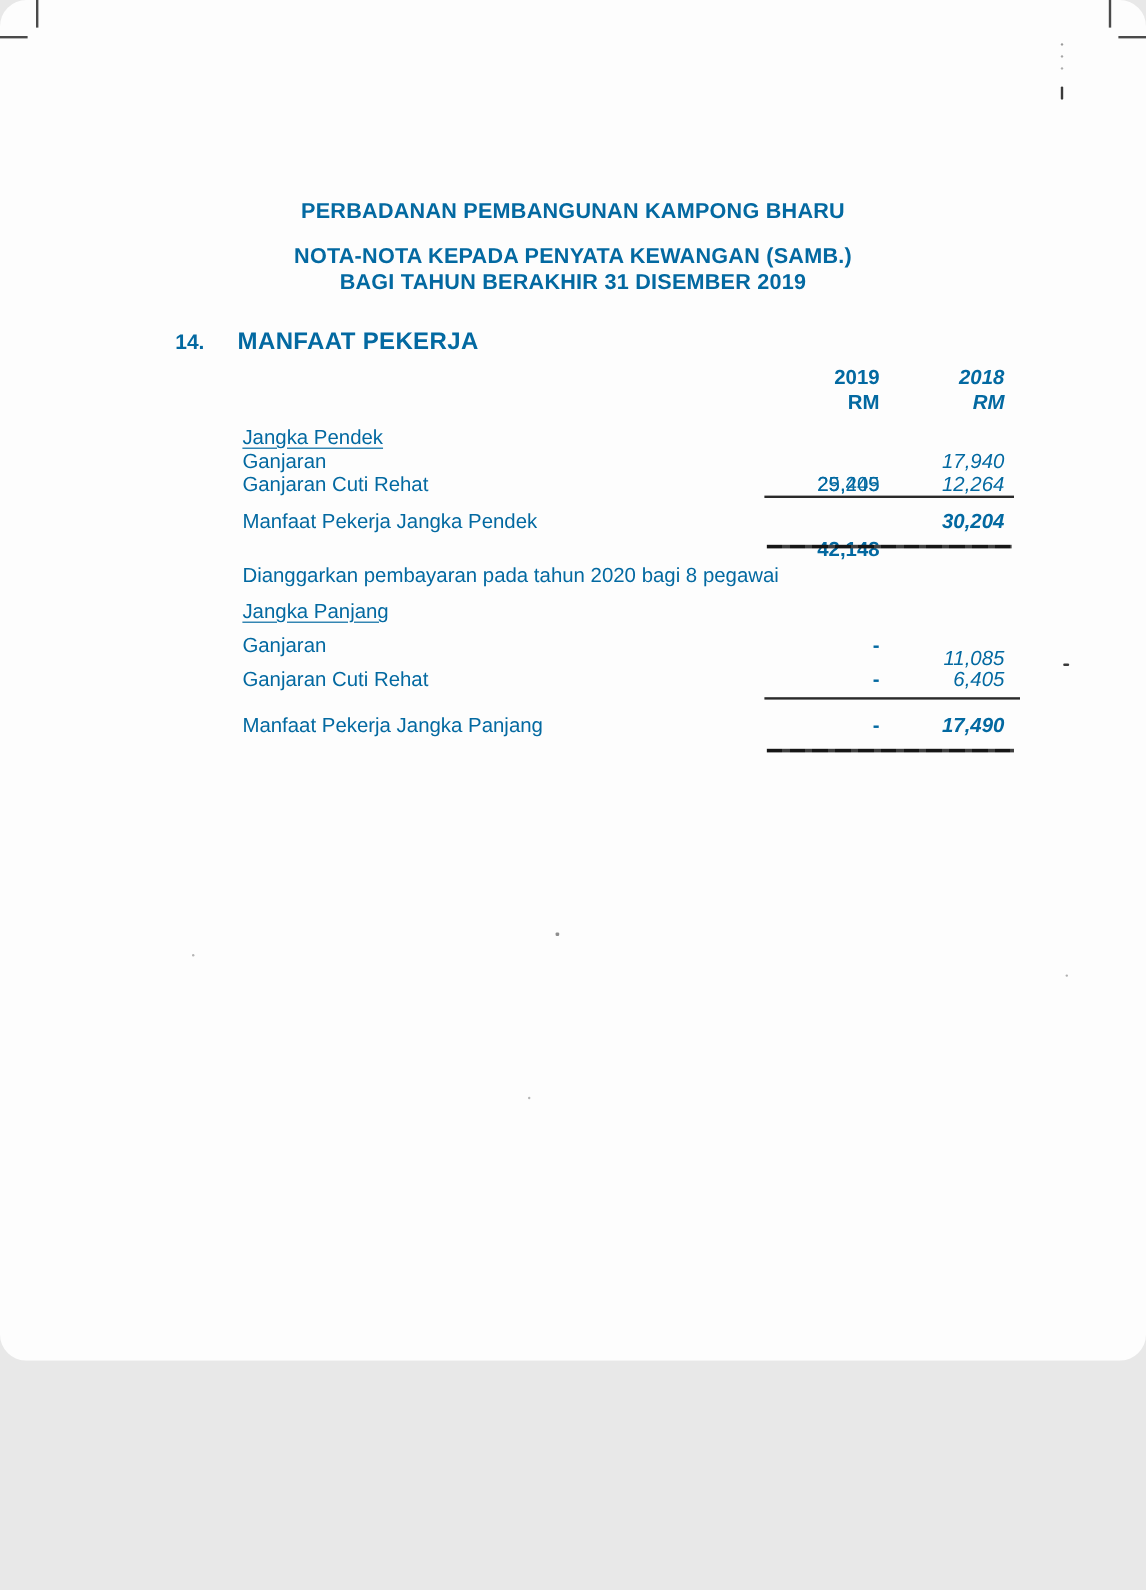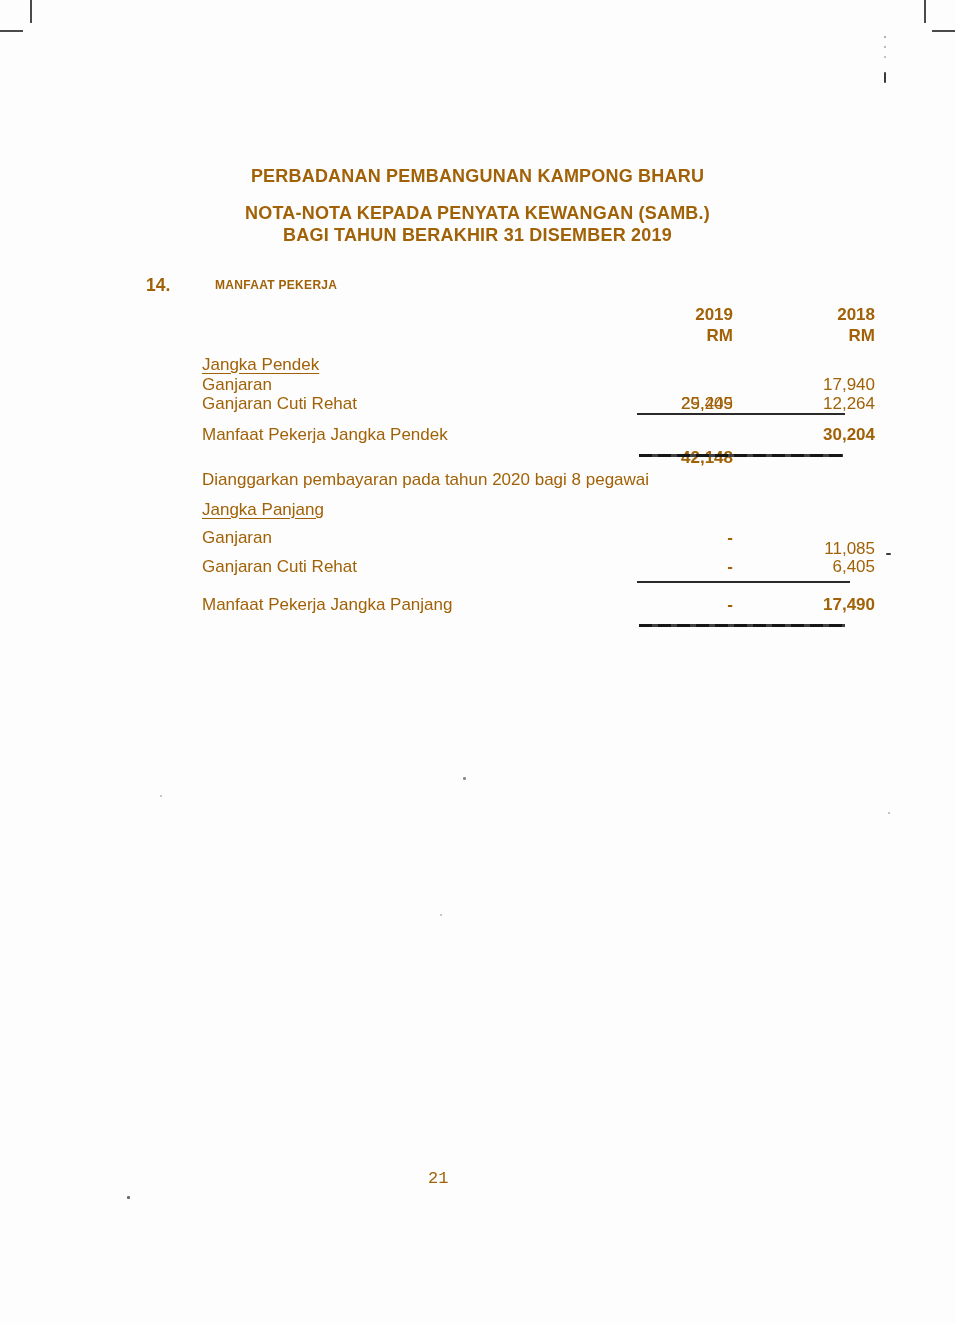--- a/index.html
+++ b/index.html
@@ -1,31 +1,32 @@
 <!DOCTYPE html>
 <html><head>
 <meta charset="utf-8">
 <style>
   html,body{margin:0;padding:0;background:#e8e8e8;}
   .page{
     position:relative;
-    width:955px;height:1325px;
+    width:955px;height:1134px;
     margin:0 auto;
     background:#fdfdfd;
     font-family:"Liberation Sans", sans-serif;
-    color:#a16207;
+    color:#0369a1;
     overflow:hidden;
+    border-radius:22px;
   }
   .t{position:absolute;font-size:17px;line-height:20px;white-space:nowrap;}
   .b{font-weight:bold;}
   .ctr{left:0;width:955px;text-align:center;}
   .hdr{font-size:18px;font-weight:bold;letter-spacing:.2px;}
   .num{position:absolute;font-size:17px;line-height:20px;text-align:right;white-space:nowrap;}
   .col19{left:613px;width:120px;}
-  .col18{left:755px;width:120px;}
+  .col18{left:717px;width:120px;font-style:italic;}
   .ul{text-decoration:underline;text-underline-offset:3px;}
   .rule{position:absolute;background:#2a2a2a;height:2px;}
   .rule-thick{
     position:absolute;height:3px;
     background:repeating-linear-gradient(90deg,#161616 0 13px,#404040 13px 19px);
   }
   .mark{position:absolute;background:#4a4a4a;}
   .speck{position:absolute;border-radius:1px;}
   .pageno{font-family:"Liberation Mono", monospace;font-size:17px;}
 </style>
@@ -47,21 +48,21 @@
   <div class="speck" style="left:160px;top:795px;width:2px;height:2px;background:#b5b5b5;"></div>
   <div class="speck" style="left:888px;top:812px;width:2px;height:2px;background:#b0b0b0;"></div>
   <div class="speck" style="left:440px;top:914px;width:2px;height:2px;background:#b5b5b5;"></div>
   <div class="speck" style="left:127px;top:1196px;width:3px;height:3px;background:#6a6a6a;"></div>
 
   <div class="t ctr hdr" style="top:166px;">PERBADANAN PEMBANGUNAN KAMPONG BHARU</div>
   <div class="t ctr hdr" style="top:203px;">NOTA-NOTA KEPADA PENYATA KEWANGAN (SAMB.)</div>
   <div class="t ctr hdr" style="top:225px;">BAGI TAHUN BERAKHIR 31 DISEMBER 2019</div>
 
   <div class="t b" style="left:146px;top:275px;font-size:17.5px;">14.</div>
-  <div class="t b" style="left:215px;top:275px;font-size:12px;letter-spacing:.3px;">MANFAAT PEKERJA</div>
+  <div class="t b" style="left:198px;top:275px;font-size:20px;letter-spacing:.3px;">MANFAAT PEKERJA</div>
 
   <div class="num b col19" style="top:305px;">2019</div>
   <div class="num b col18" style="top:305px;right-margin:0;">2018</div>
   <div class="num b col19" style="top:326px;">RM</div>
   <div class="num b col18" style="top:326px;">RM</div>
 
   <div class="t ul" style="left:202px;top:355px;">Jangka Pendek</div>
 
   <div>
     <div class="t" style="left:202px;top:375px;">Ganjaran</div>

